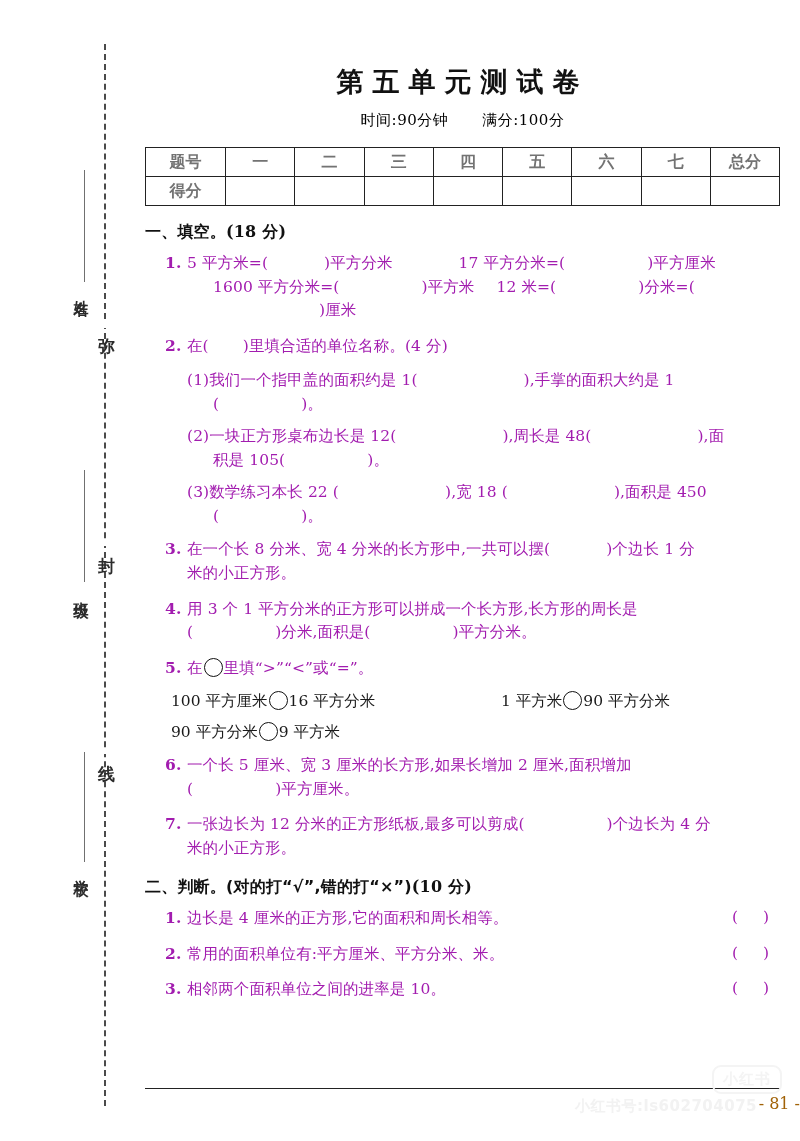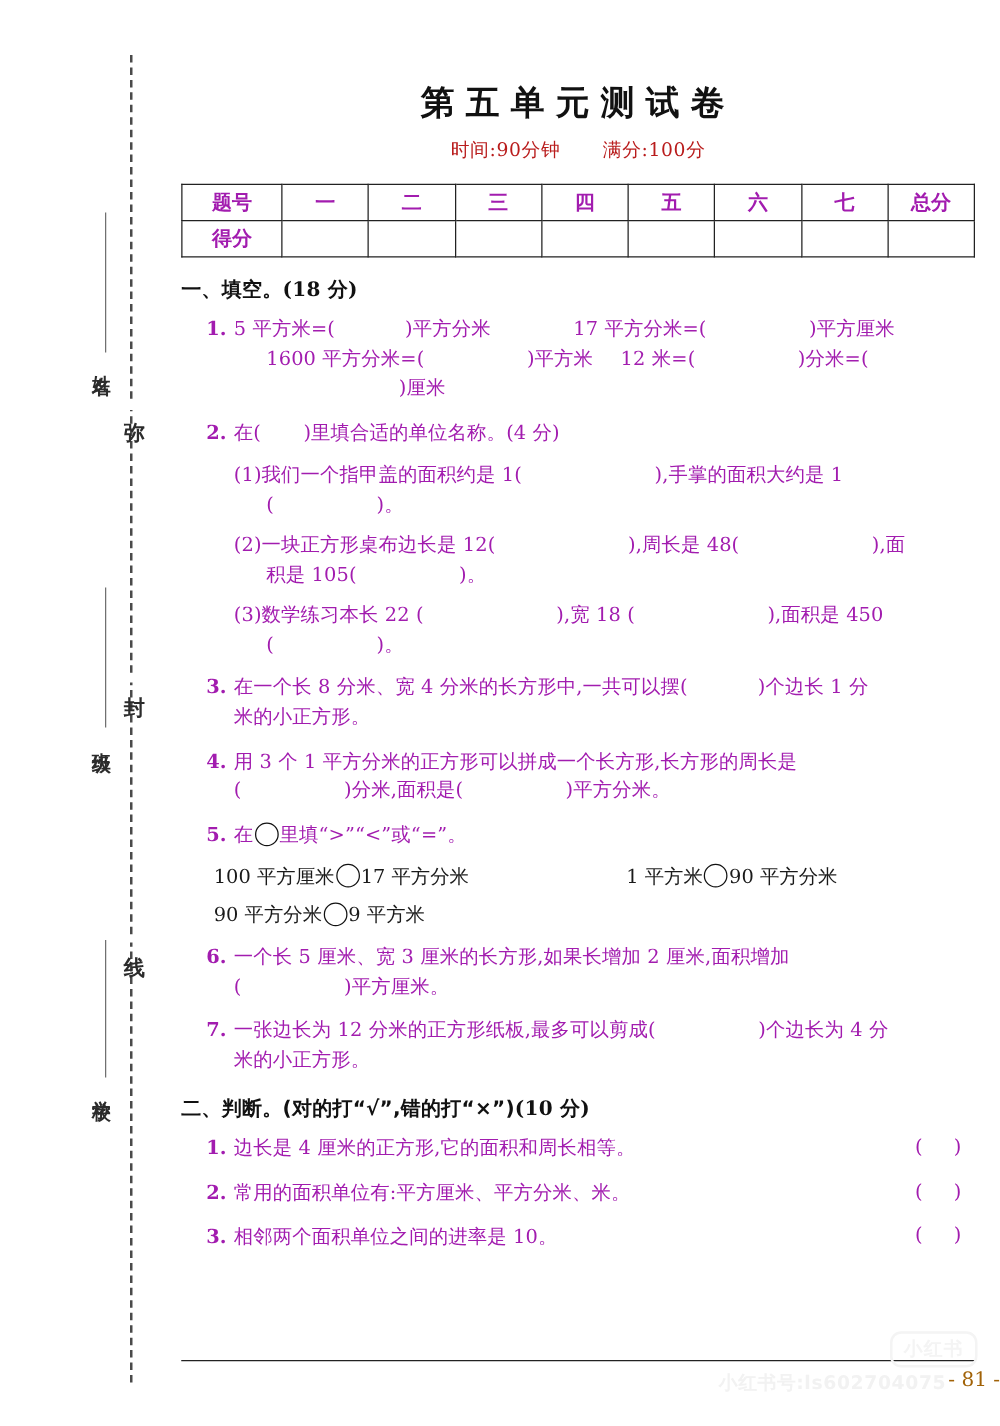--- a/index.html
+++ b/index.html
@@ -86,40 +86,40 @@
     font-family: "DejaVu Serif", "Liberation Serif", serif;
     font-size: 27px;
     font-weight: 700;
     letter-spacing: 9px;
     color: #111;
   }
   #exam-meta {
     margin-top: 11px;
     text-align: center;
     font-size: 15px;
-    color: #b91c1c;
+    color: #000000;
     letter-spacing: 0.5px;
   }
   #exam-meta .meta-gap { display: inline-block; width: 34px; }
 
   
   #score-table {
     margin: 17px 0 0 0;
     width: 635px;
     border-collapse: collapse;
     table-layout: fixed;
   }
   #score-table td {
     border: 1.6px solid #222;
     height: 29px;
     text-align: center;
     font-size: 16px;
     font-weight: 700;
     font-family: "DejaVu Serif", "Liberation Serif", serif;
-    color: #a21caf;
+    color: #737373;
   }
   #score-table td.label-cell { width: 80px; }
 
   
   #content { margin-top: 16px; width: 640px; }
 
   .section-head {
     font-family: "DejaVu Sans", "Liberation Sans", sans-serif;
     font-size: 16px;
     font-weight: 700;
@@ -320,21 +320,21 @@
       <span class="q-num">4.</span><span>用 3 个 1 平方分米的正方形可以拼成一个长方形,长方形的周长是</span>
       <div><span>(</span><span class="blank-l"></span><span>)分米,面积是(</span><span class="blank-l"></span><span>)平方分米。</span></div>
     </div>
 
     <div class="q">
       <span class="q-num">5.</span><span>在</span><span class="circle"></span><span>里填“&gt;”“&lt;”或“=”。</span>
     </div>
 
     <div class="cmp-grid">
       <div>
-        <span>100 平方厘米</span><span class="circle"></span><span>17 平方分米</span>
+        <span>100 平方厘米</span><span class="circle"></span><span>16 平方分米</span>
       </div>
       <div>
         <span>1 平方米</span><span class="circle"></span><span>90 平方分米</span>
       </div>
     </div>
 
     <div class="cmp-grid">
       <div>
         <span>90 平方分米</span><span class="circle"></span><span>9 平方米</span>
       </div>

